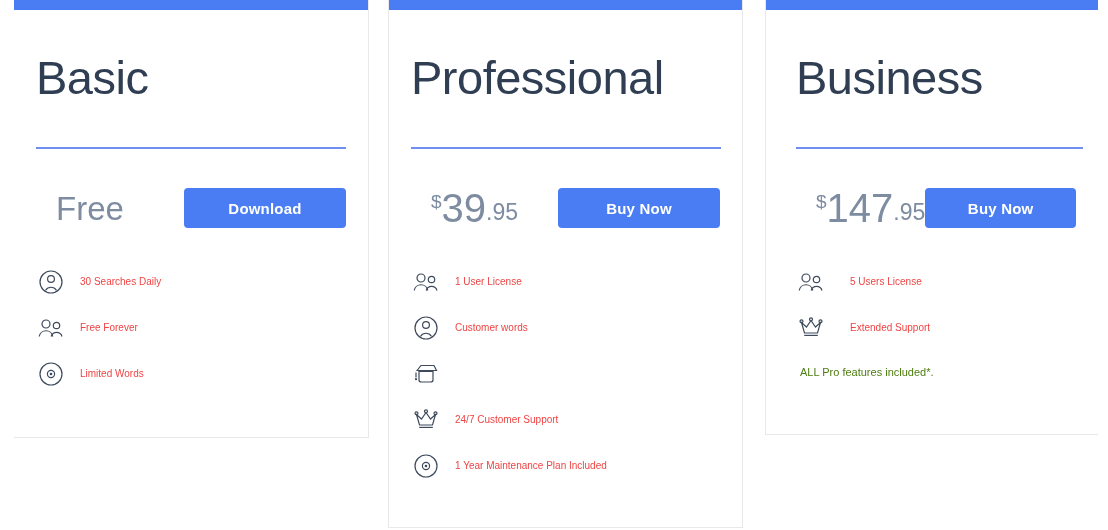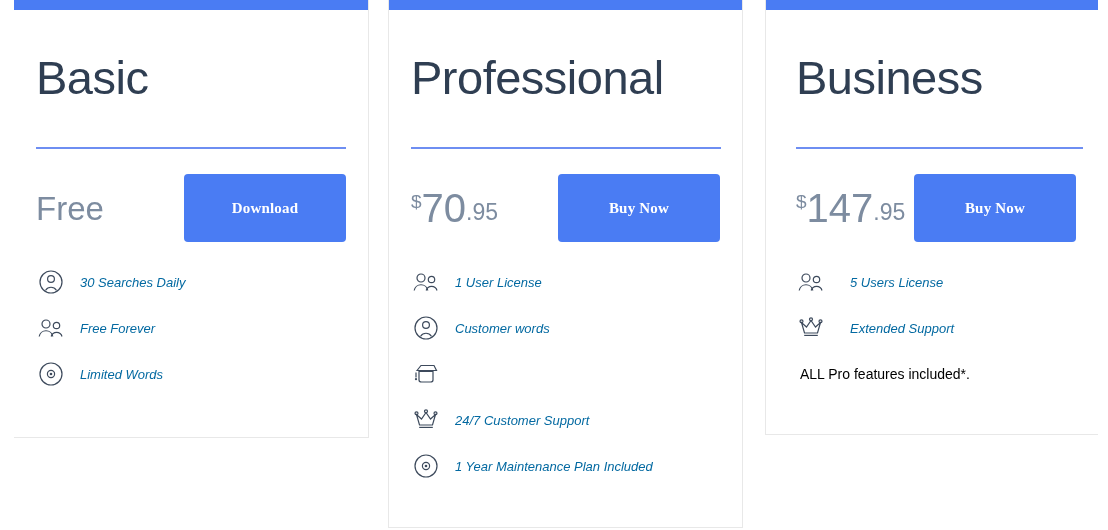--- a/index.html
+++ b/index.html
@@ -66,20 +66,21 @@
     width: 310px;
   }
   .card-business .divider { width: 287px; }
 
   .price-row {
     margin-top: 30px;
     height: 58px;
     display: flex;
     align-items: center;
     justify-content: space-between;
+    margin-left: 20px;
   }
 
   .price {
     color: #7d8ca0;
     font-weight: 400;
     line-height: 1;
     white-space: nowrap;
     display: flex;
     align-items: flex-start;
   }
@@ -103,25 +104,25 @@
     font-weight: 400;
     line-height: 1;
     white-space: nowrap;
   }
 
   .cta-button {
     background: #4a7cf3;
     color: #ffffff;
     border: none;
     border-radius: 4px;
-    font-family: Liberation Serif, serif;
+    font-family: Liberation Sans, sans-serif;
     font-size: 15px;
     font-weight: 700;
     cursor: pointer;
-    height: 68px;
+    height: 40px;
     width: 162px;
     display: flex;
     align-items: center;
     justify-content: center;
     letter-spacing: 0.2px;
   }
 
   .features {
     list-style: none;
     margin: 0;
@@ -138,31 +139,30 @@
     min-width: 30px;
     height: 30px;
     display: flex;
     align-items: center;
     justify-content: center;
     color: #3d4a5c;
   }
   .feature-icon svg { display: block; }
   .feature-label {
     margin-left: 14px;
-    color: #0369a1;
-    font-size: 13px;
-    line-height: 1;
-    white-space: nowrap;
-    font-style: italic;
+    color: #ef4444;
+    font-size: 10px;
+    line-height: 1;
+    white-space: nowrap;
   }
   .card-business .feature-label { margin-left: 24px; }
 
   .note {
-    color: #000000;
-    font-size: 14px;
+    color: #4d7c0f;
+    font-size: 11px;
     line-height: 1;
     margin-top: 16px;
     margin-left: 4px;
     white-space: nowrap;
   }
 </style>
 </head>
 <body>
 
 <div class="pricing-row">
@@ -213,21 +213,21 @@
   </div>
 
   <div class="card card-professional">
     <div class="card-topbar"></div>
     <div class="card-body">
       <div class="plan-title">Professional</div>
       <div class="divider"></div>
       <div class="price-row">
         <div class="price">
           <span class="currency">$</span>
-          <span class="amount">70</span>
+          <span class="amount">39</span>
           <span class="cents">.95</span>
         </div>
         <button class="cta-button">Buy Now</button>
       </div>
       <ul class="features">
         <li class="feature">
           <span class="feature-icon">
             <svg width="28" height="24" viewBox="0 0 28 24" fill="none" stroke="currentColor" stroke-width="1.2">
               <circle cx="9" cy="8" r="4"></circle>
               <path d="M2.2 20.5 A6.9 6.9 0 0 1 15.8 20.5"></path>

